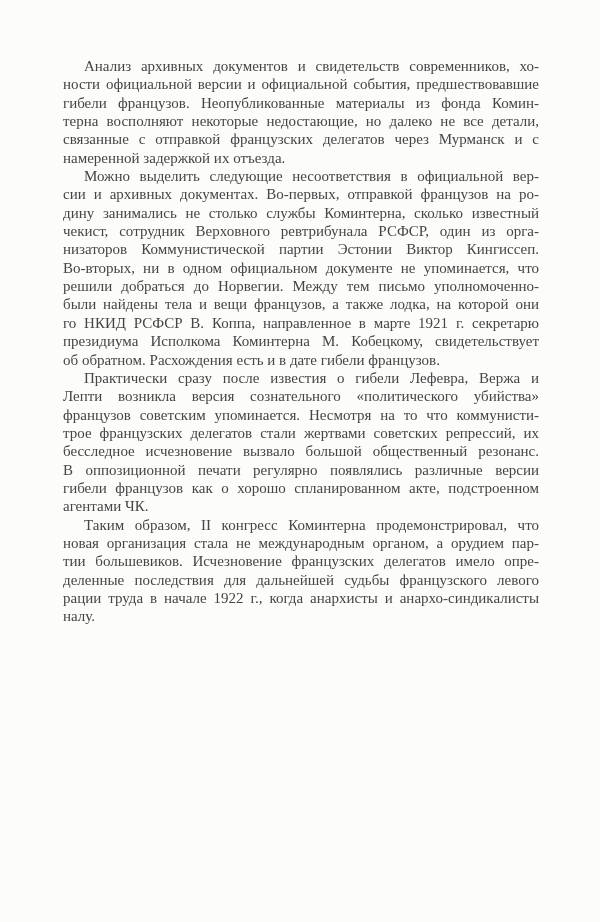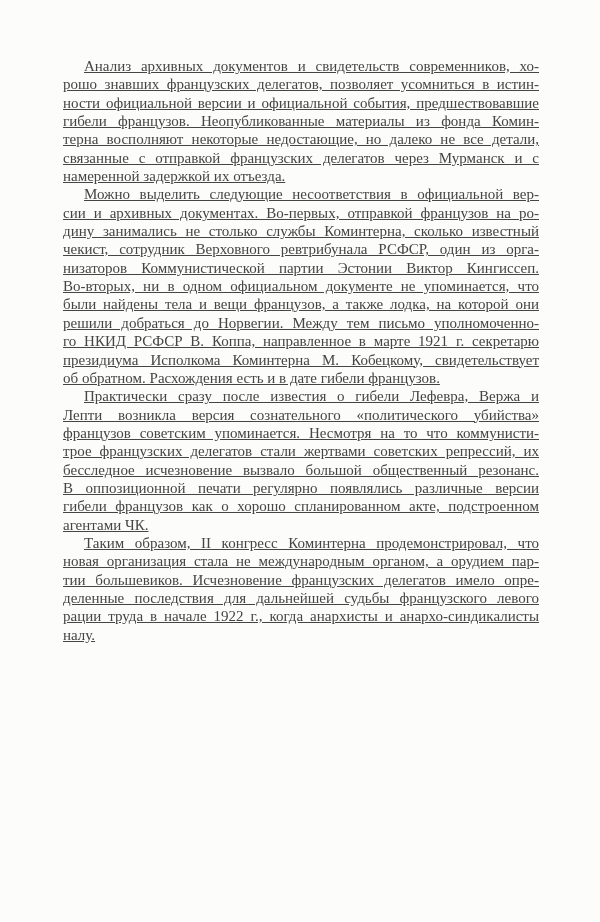--- a/index.html
+++ b/index.html
@@ -14,54 +14,53 @@
     position: absolute;
     left: 63px;
     top: 57px;
     width: 476px;
     font-family: "Liberation Serif", serif;
     font-size: 15px;
     line-height: 18.35px;
     color: #454545;
     -webkit-font-smoothing: antialiased;
   }
-  .paragraph { margin: 0; padding: 0; text-decoration: underline; }
+  .paragraph { margin: 0; padding: 0; }
   .line {
     text-align: justify;
     text-align-last: justify;
     white-space: normal;
     overflow: hidden;
     height: 18.35px;
   }
   .line.first { text-indent: 21px; }
   .line.last { text-align: center; text-align-last: left; }
 </style>
 </head>
 <body>
 
 <div class="page" style="background: rgb(252, 252, 251);">
   <div class="text-block" style="color: rgb(69, 69, 69);">
       <div class="paragraph">
         <div class="line first">Анализ архивных документов и свидетельств современников, хо-</div>
-        <div class="line">рошо знавших французских делегатов, позволяет усомниться в истин-</div>
         <div class="line">ности официальной версии и официальной события, предшествовавшие</div>
         <div class="line">гибели французов. Неопубликованные материалы из фонда Комин-</div>
         <div class="line">терна восполняют некоторые недостающие, но далеко не все детали,</div>
         <div class="line">связанные с отправкой французских делегатов через Мурманск и с</div>
         <div class="line last">намеренной задержкой их отъезда.</div>
       </div>
       <div class="paragraph">
         <div class="line first">Можно выделить следующие несоответствия в официальной вер-</div>
         <div class="line">сии и архивных документах. Во-первых, отправкой французов на ро-</div>
         <div class="line">дину занимались не столько службы Коминтерна, сколько известный</div>
         <div class="line">чекист, сотрудник Верховного ревтрибунала РСФСР, один из орга-</div>
         <div class="line">низаторов Коммунистической партии Эстонии Виктор Кингиссеп.</div>
         <div class="line">Во-вторых, ни в одном официальном документе не упоминается, что</div>
+        <div class="line">решили добраться до Норвегии. Между тем письмо уполномоченно-</div>
         <div class="line">были найдены тела и вещи французов, а также лодка, на которой они</div>
-        <div class="line">решили добраться до Норвегии. Между тем письмо уполномоченно-</div>
         <div class="line">го НКИД РСФСР В. Коппа, направленное в марте 1921 г. секретарю</div>
         <div class="line">президиума Исполкома Коминтерна М. Кобецкому, свидетельствует</div>
         <div class="line last">об обратном. Расхождения есть и в дате гибели французов.</div>
       </div>
       <div class="paragraph">
         <div class="line first">Практически сразу после известия о гибели Лефевра, Вержа и</div>
         <div class="line">Лепти возникла версия сознательного «политического убийства»</div>
         <div class="line">французов советским упоминается. Несмотря на то что коммунисти-</div>
         <div class="line">трое французских делегатов стали жертвами советских репрессий, их</div>
         <div class="line">бесследное исчезновение вызвало большой общественный резонанс.</div>

